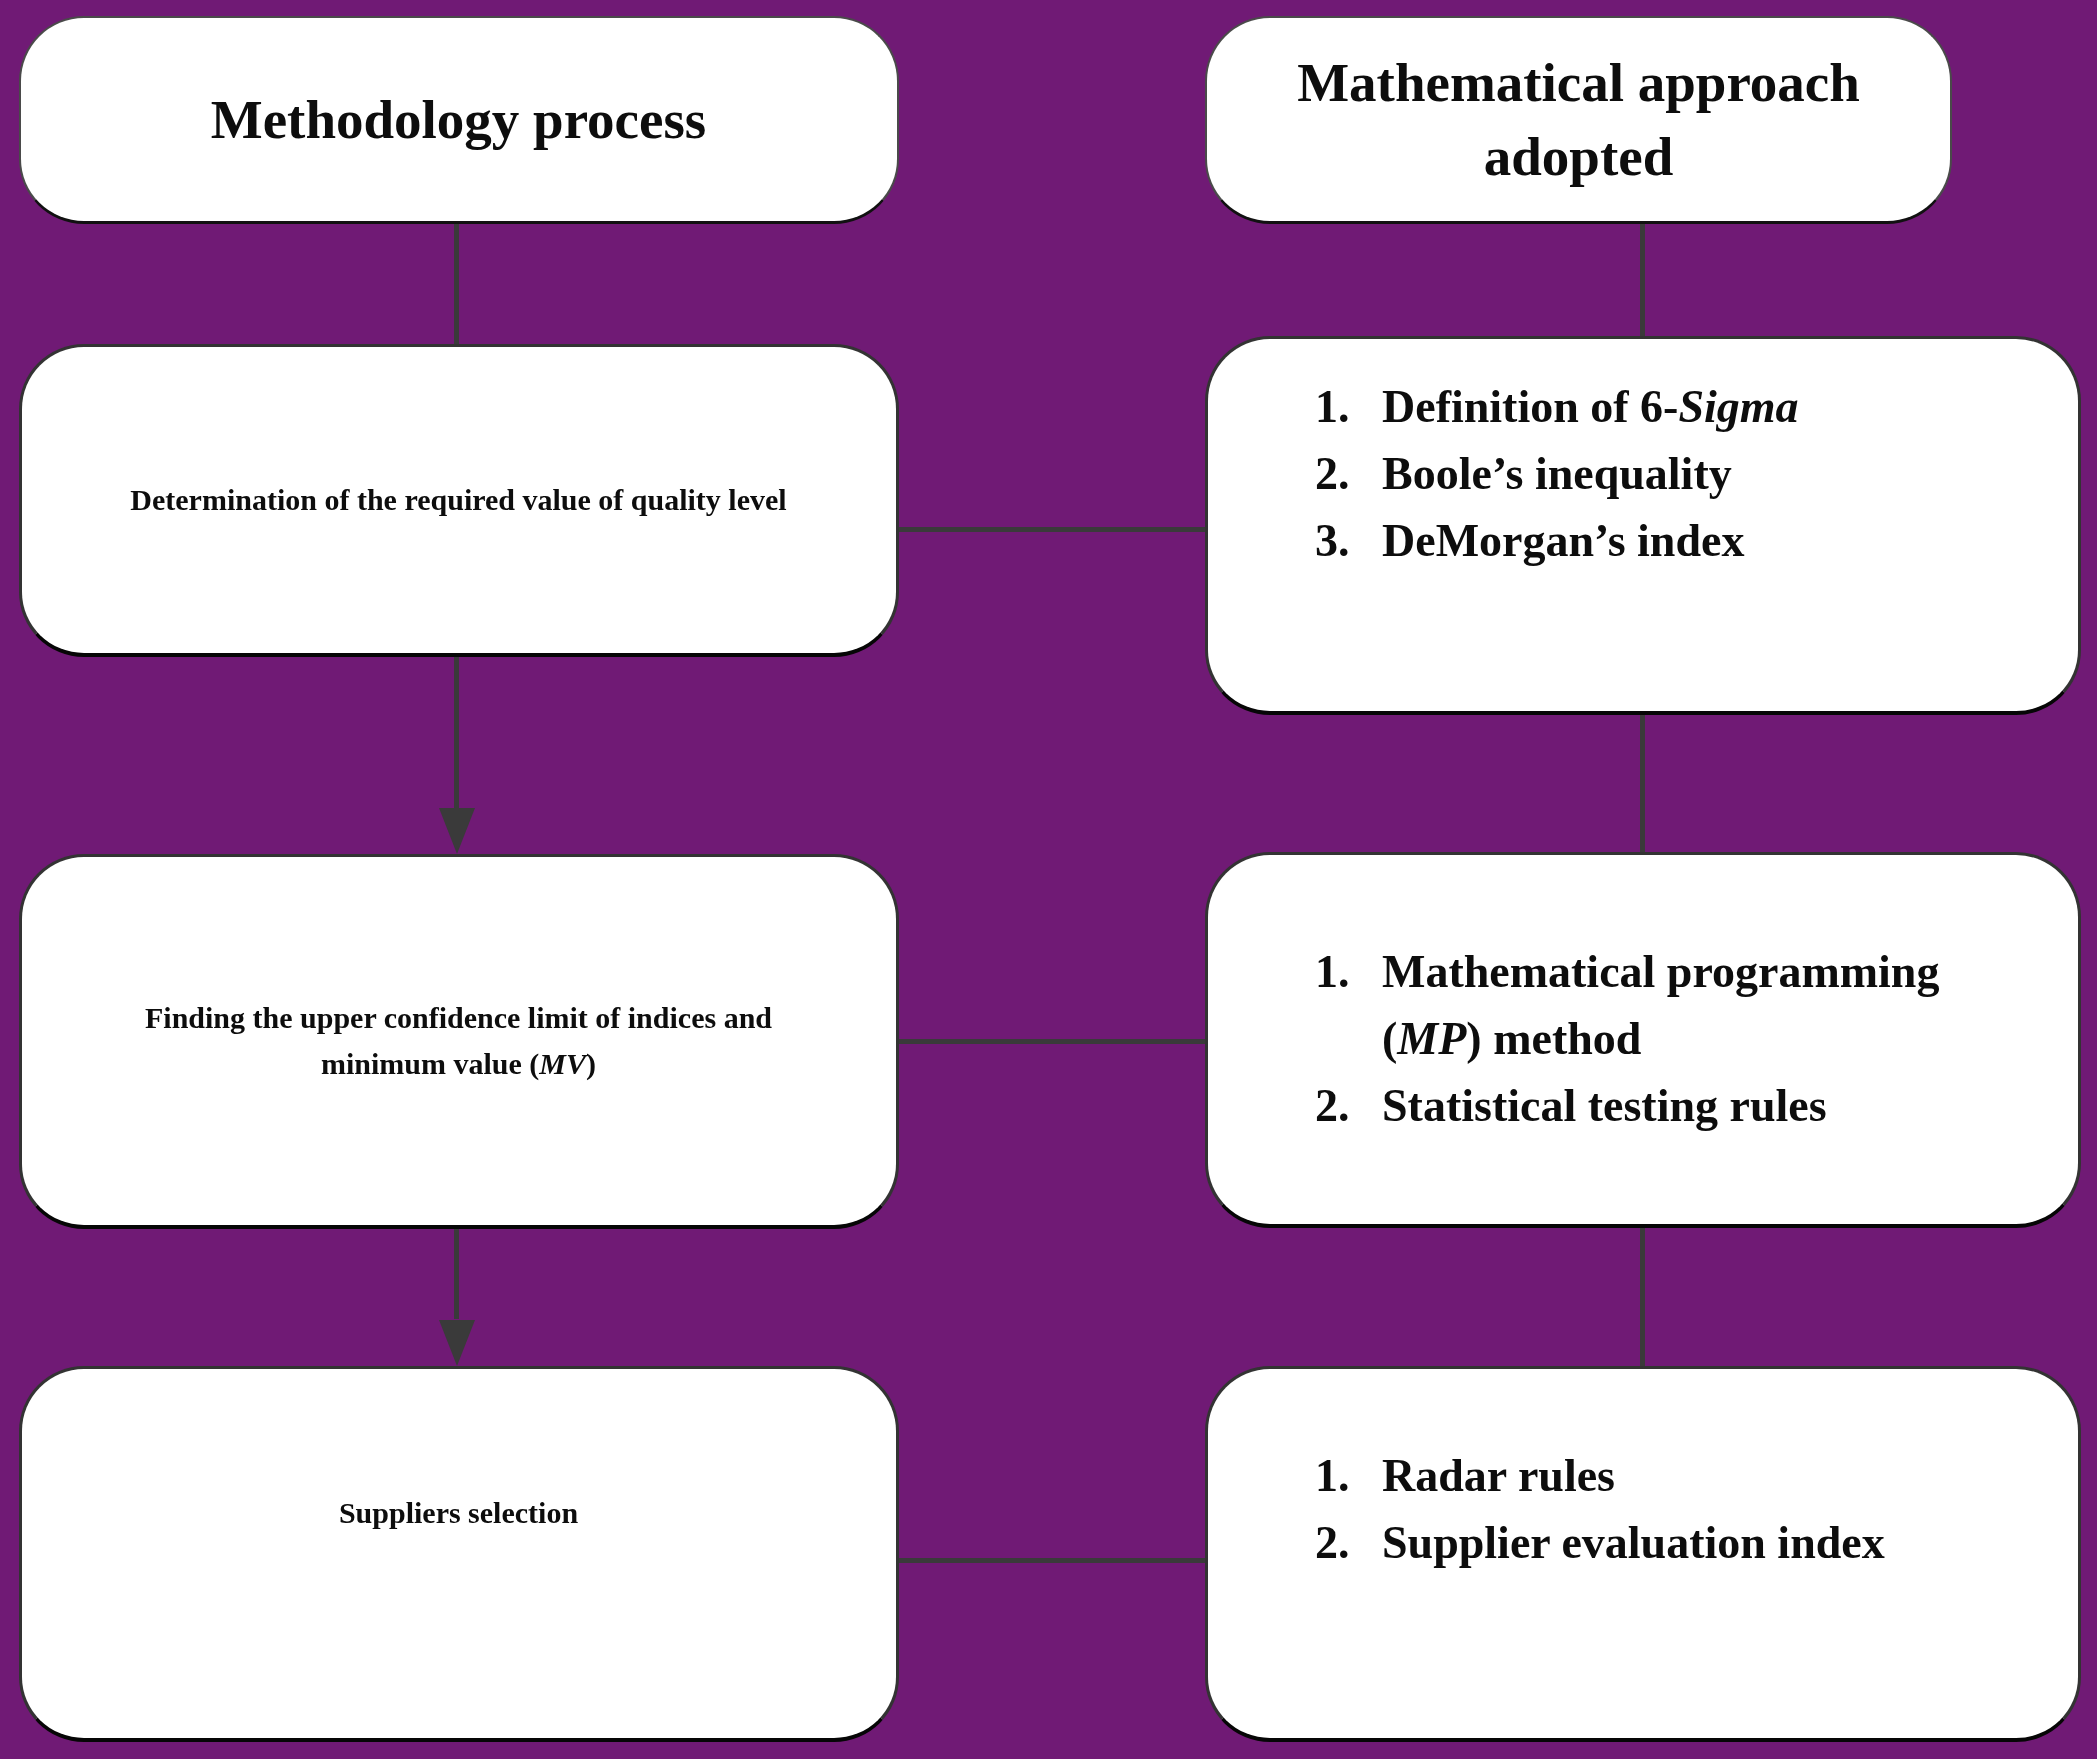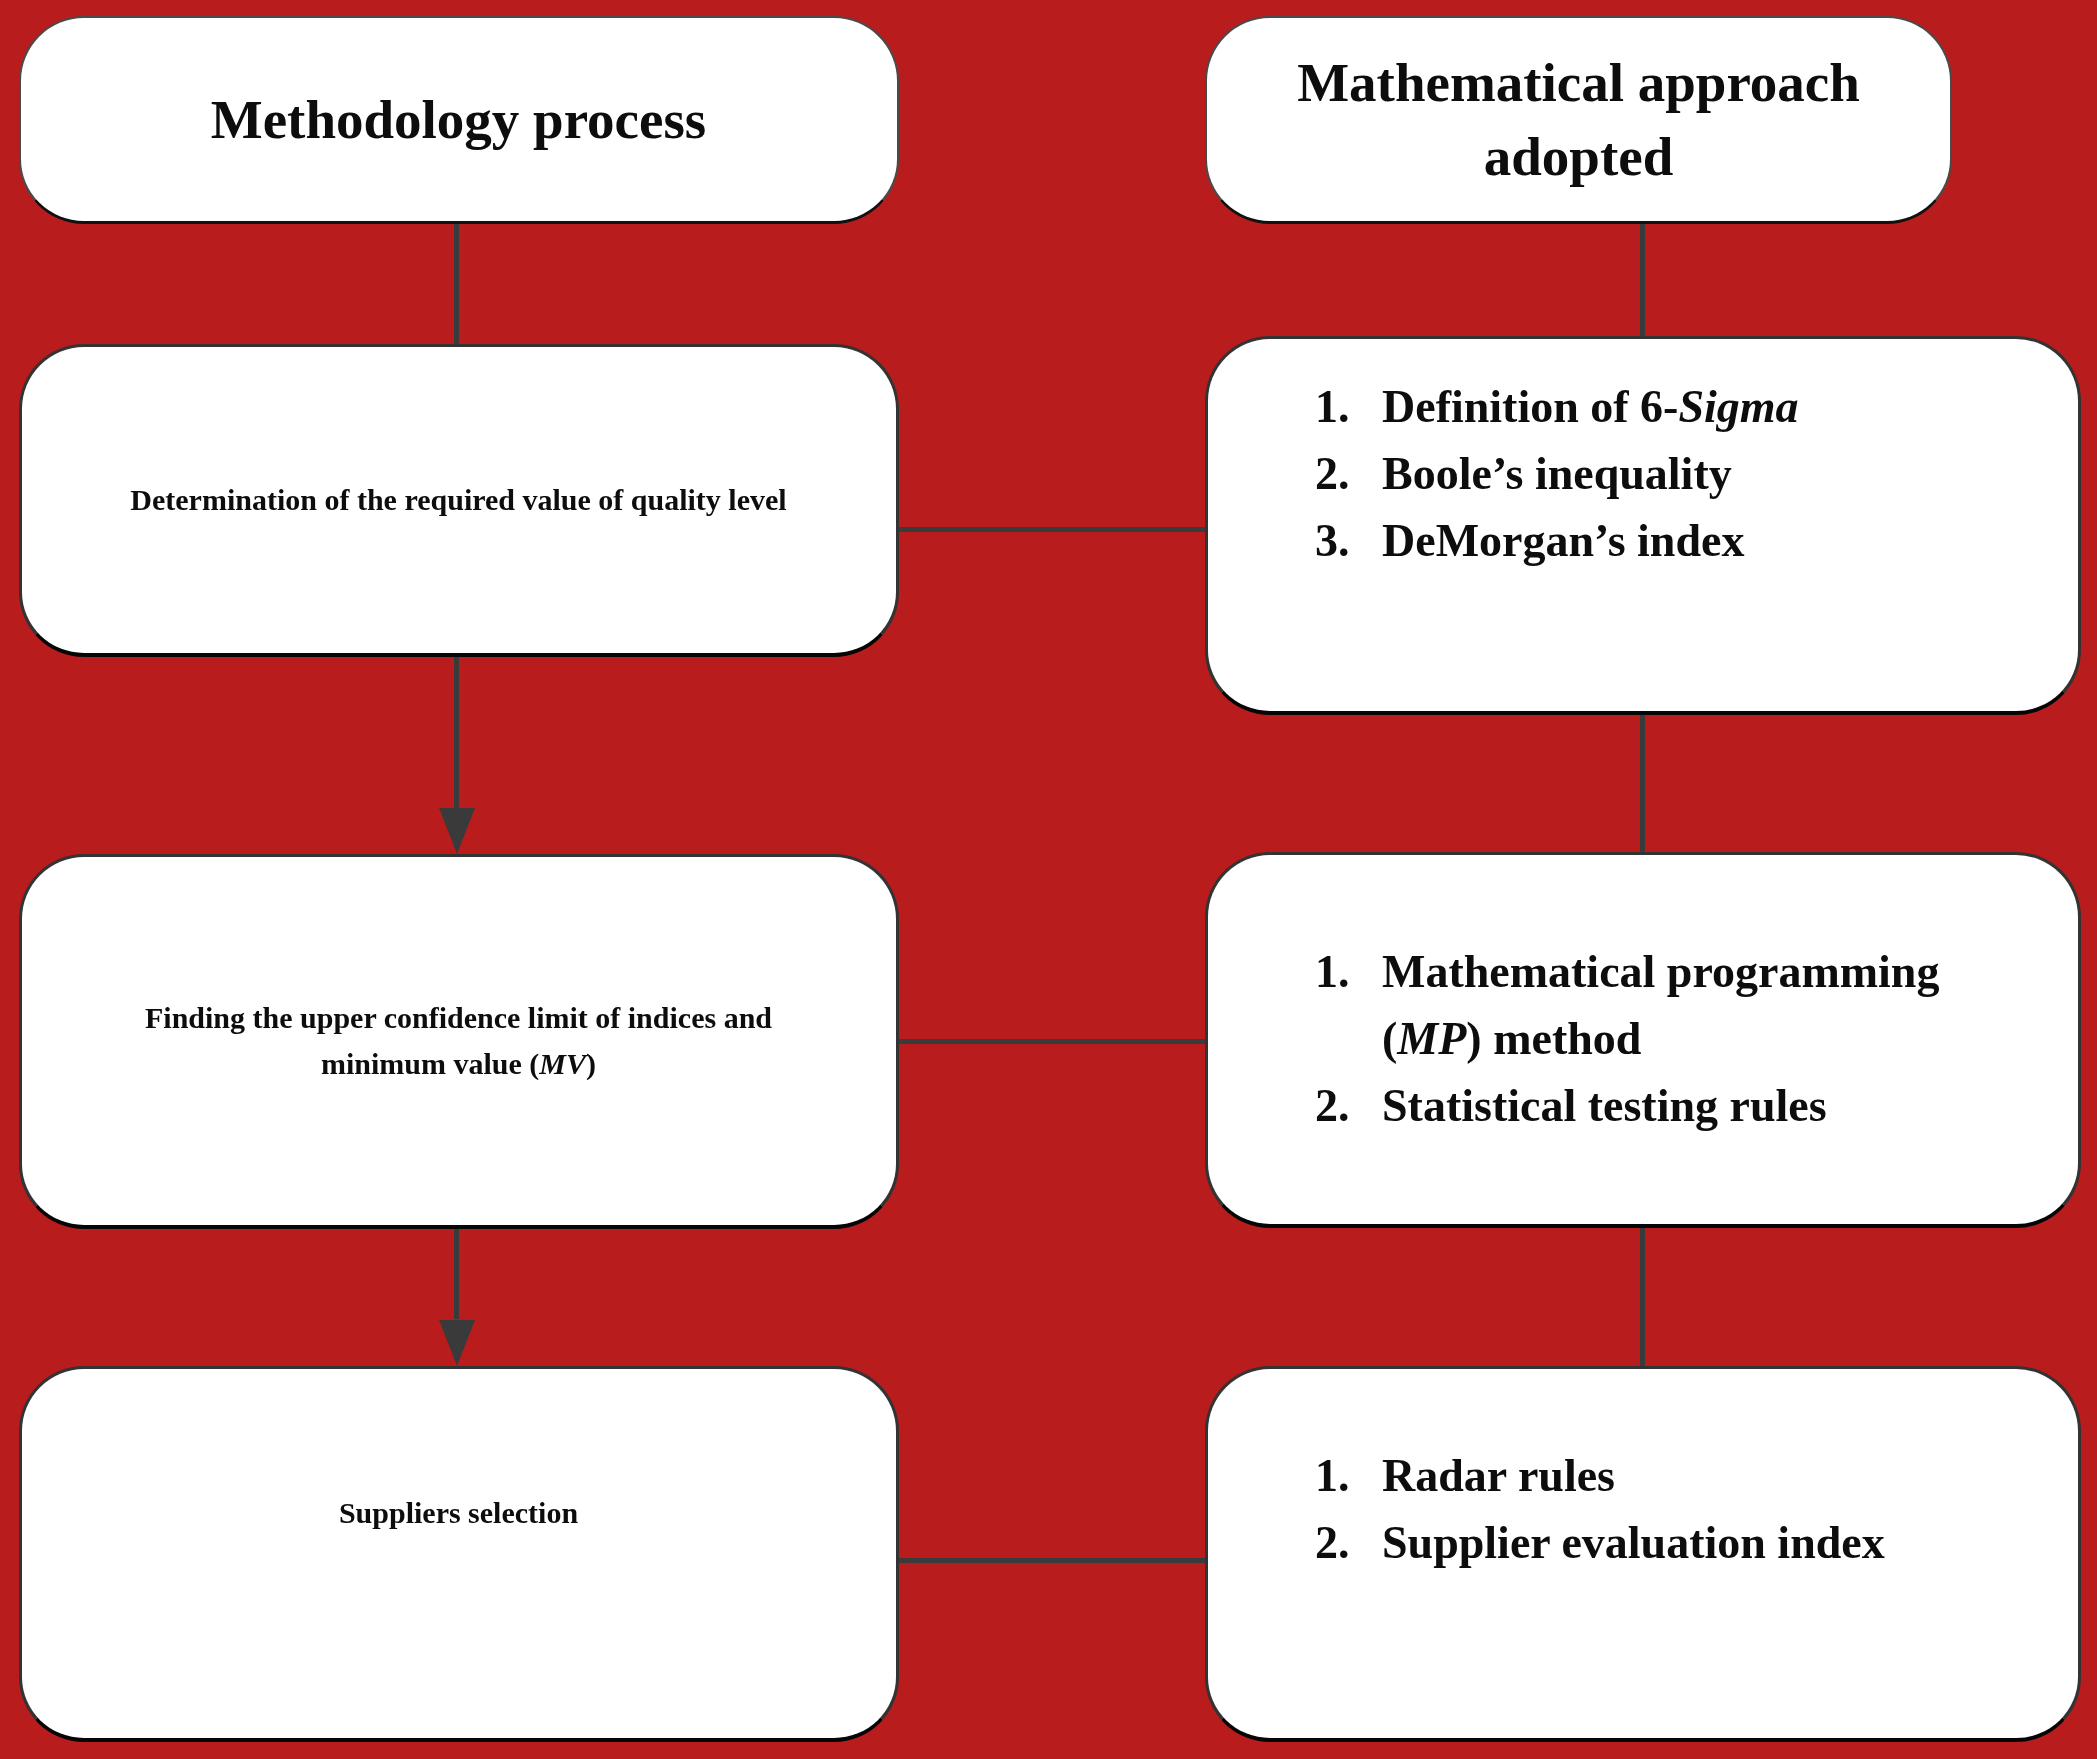--- a/index.html
+++ b/index.html
@@ -1,19 +1,19 @@
 <!DOCTYPE html>
 <html style="font-size:12px"><head>
 <meta charset="utf-8">
 <style>
   html,body{margin:0;padding:0;background:#ffffff;}
   #canvas{
     position:relative;
     width:2097px;height:1760px;
-    background:#b91c1c;
+    background:#701a75;
     font-family:"Liberation Serif","DejaVu Serif",serif;
     color:#0d0d0d;
     overflow:hidden;
   }
   .box{
     position:absolute;
     box-sizing:border-box;
     background:#ffffff;
     border:3px solid #333333;
     border-bottom:4.4px solid #060606;

